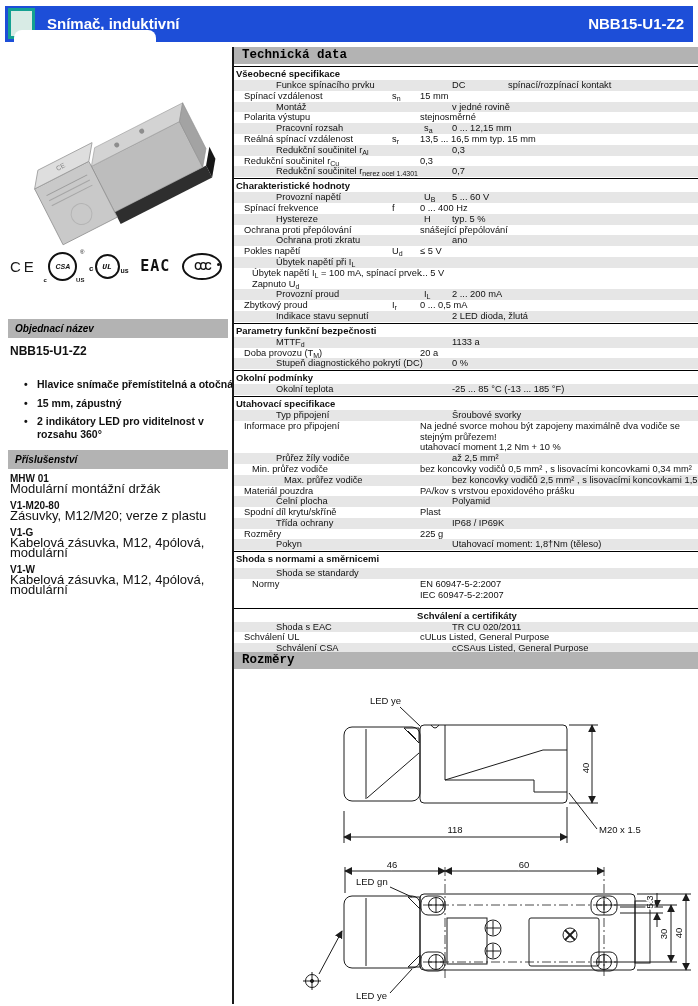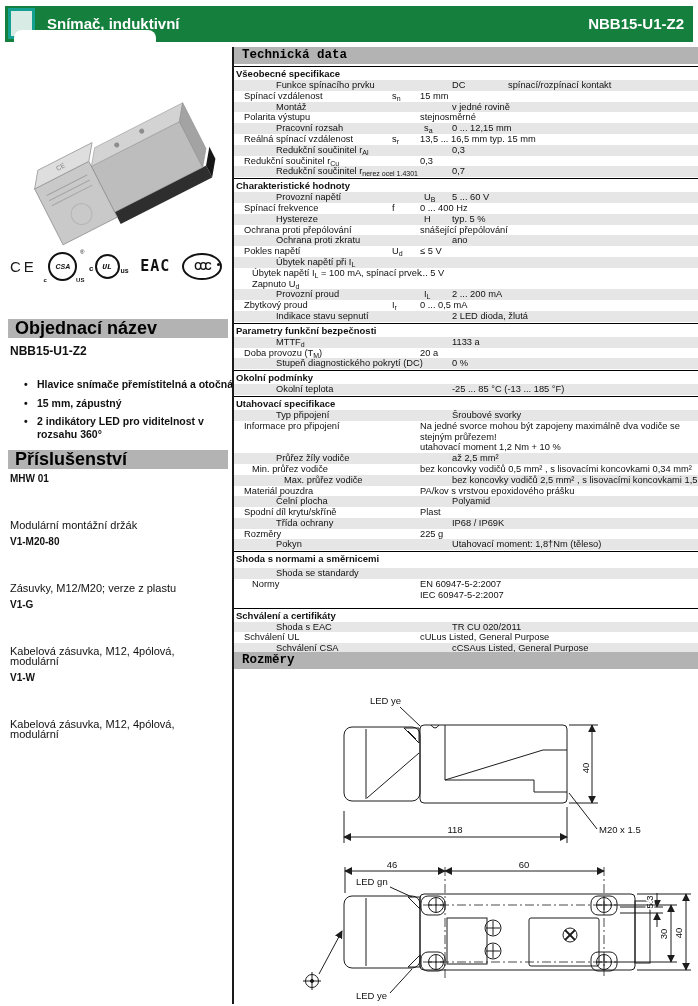--- a/index.html
+++ b/index.html
@@ -1,19 +1,19 @@
 <!DOCTYPE html>
 <html><head>
 <meta charset="utf-8">
 <style>
   html,body{margin:0;padding:0;}
   body{width:698px;height:1006px;position:relative;background:#ffffff;
        font-family:"Liberation Sans","DejaVu Sans",sans-serif;color:#111;overflow:hidden;}
   
-  .hdr{position:absolute;left:5px;top:6px;width:688px;height:36px;background:#15803d;}
+  .hdr{position:absolute;left:5px;top:6px;width:688px;height:36px;background:#1d4ed8;}
   .logo-sq{position:absolute;left:3px;top:2px;width:27px;height:31px;background:#d8ebe5;
            border:3px solid #14a091;box-sizing:border-box;}
   .hdr-title{position:absolute;left:42px;top:0;height:36px;line-height:36px;
              font-size:15px;font-weight:bold;color:#fff;}
   .hdr-prod{position:absolute;right:9px;top:0;height:36px;line-height:36px;
             font-size:15px;font-weight:bold;color:#fff;}
   .white-tab{position:absolute;left:14px;top:30px;width:142px;height:24px;background:#fff;
              border-radius:8px 8px 0 0;}
   
   .photo{position:absolute;left:18px;top:56px;}
@@ -27,41 +27,41 @@
   .csa-us{position:absolute;right:-7px;bottom:-2px;font-size:6px;font-weight:bold;}
   .csa-r{position:absolute;right:-7px;top:-3px;font-size:6px;}
   .ul-c{font-size:8px;font-weight:bold;margin-right:1px;margin-top:4px;}
   .ul-circ{width:21px;height:21px;border:2px solid #111;border-radius:50%;display:flex;
            align-items:center;justify-content:center;font-size:8px;font-weight:bold;font-style:italic;font-family:Liberation Mono, monospace;}
   .ul-us{font-size:7px;font-weight:bold;margin-left:1px;margin-top:8px;}
   .eac{font-size:15px;font-weight:bold;letter-spacing:1px;font-family:"DejaVu Sans Mono",monospace;}
   .ccc{width:36px;height:23px;border:2px solid #111;border-radius:50%;display:flex;
        align-items:center;justify-content:center;font-size:10px;font-weight:bold;letter-spacing:-2px;}
   .ccc-dot{position:absolute;right:2px;top:10px;width:3px;height:3px;border-radius:50%;background:#111;}
-  .gray-bar{background:#b3b3b3;font-weight:bold;font-size:18px;color:#000;
-            padding-left:7px;height:19px;line-height:19px;}
+  .gray-bar{background:#b3b3b3;font-weight:bold;font-size:10px;color:#000;
+            padding-left:7px;height:19px;line-height:19px;font-style:italic;}
   .order-bar{position:absolute;left:8px;top:319px;width:213px;}
   .order-code{position:absolute;left:10px;top:344px;font-size:12px;font-weight:bold;}
   ul.features{position:absolute;left:10px;top:366px;width:212px;margin:12px;padding:0;list-style:none;}
   ul.features li{position:relative;padding-left:15px;margin-bottom:6px;font-weight:bold;
                  font-size:10.5px;line-height:12.5px;}
   ul.features li::before{content:"\2022";position:absolute;left:2px;}
   .acc-bar{position:absolute;left:8px;top:450px;width:213px;}
   .accs{position:absolute;left:10px;top:473px;width:212px;}
   .acc{margin-bottom:6px;}
   .acc .nm{font-size:10px;font-weight:bold;line-height:11px;}
-  .acc .ds{font-size:11px;line-height:10px;margin-top:36px;}
+  .acc .ds{font-size:13px;line-height:10px;}
   
   .rightcol{position:absolute;left:232px;top:47px;width:466px;height:957px;
             border-left:2px solid #1a1a1a;box-sizing:border-box;}
   .sec-bar{background:#b3b3b3;font-weight:bold;font-size:12.5px;color:#000;
            padding-left:8px;height:17px;line-height:17px;font-family:Liberation Mono, monospace;}
   .tech-table{font-size:9.3px;color:#111;margin-top:2px;}
   .tsec{font-weight:bold;border-top:1px solid #000;padding:1px 0 1px 2px;line-height:11px;margin-top:1px;font-size:9.5px;}
-  .tsec.mt{margin-top:7px;}
+  .tsec.mt{margin-top:7px;text-align:center;}
   .trow{display:flex;min-height:10.8px;line-height:10.8px;}
   .trow.shade{background:#e6e6e6;padding-left:32px;}
   .trow.gap{margin-top:3px;}
   .lbl{width:148px;flex:none;padding-left:10px;white-space:nowrap;}
   .lbl.ind2{width:140px;padding-left:18px;}
   .sym{width:28px;flex:none;}
   .val{flex:1;position:relative;white-space:nowrap;}
   .v2{position:absolute;left:56px;top:0;}
   sub{font-size:7px;vertical-align:-2px;line-height:0;}
   .dims-bar{position:absolute;left:0;top:605px;width:100%;box-sizing:border-box;}

